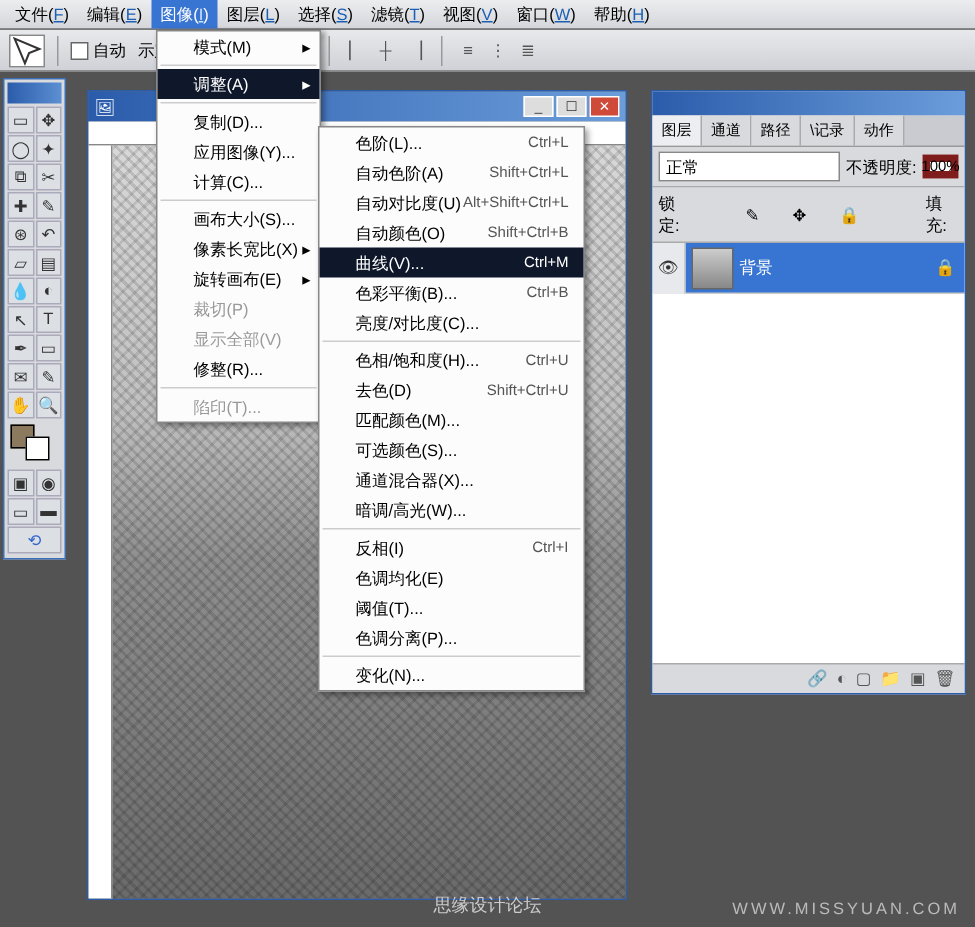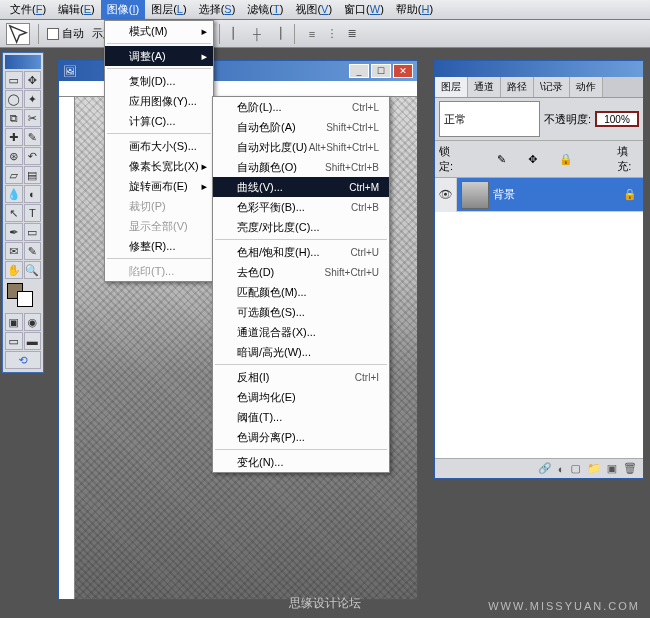--- a/index.html
+++ b/index.html
@@ -34,29 +34,29 @@
 .photo::after{content:"";position:absolute;inset:0;background:repeating-linear-gradient(45deg,rgba(0,0,0,.12) 0 2px,transparent 2px 5px),repeating-linear-gradient(-45deg,rgba(0,0,0,.1) 0 2px,transparent 2px 6px)}
 .menu{position:absolute;background:#fcfcfc;border:1px solid #888;box-shadow:2px 2px 4px rgba(0,0,0,.4);z-index:10}
 .menu .mrow{height:20px;display:flex;align-items:center;padding:0 20px 0 24px;white-space:nowrap;position:relative}
 .menu .mrow.hi{background:#0f172a;color:#fff}
 .menu .mrow.disabled{color:#999}
 .menu .sep{height:1px;background:#ccc;margin:2px 2px}
 .menu .arrow{position:absolute;right:6px}
 .menu .sc{position:absolute;right:10px;color:#555;font-size:10px}
 .menu .mrow.hi .sc{color:#fff}
 .m1{left:104px;top:20px;width:110px;z-index:11}
-.m2{left:212px;top:96px;width:178px;z-index:12}
+.m2{left:212px;top:84px;width:178px;z-index:12}
 .layerspanel{position:absolute;right:6px;top:60px;width:210px;border:1px solid #2a5cab;background:#d8dade;z-index:3}
 .layerspanel .hdr{height:16px;background:linear-gradient(90deg,#2a5cab,#6b9ddb)}
 .tabs{display:flex;background:#c9cbd1;border-bottom:1px solid #999}
 .tab{padding:3px 6px;font-size:10px;border-right:1px solid #aaa;background:#d8dade}
 .tab.active{background:#eceef1}
 .lopts{display:flex;align-items:center;padding:3px 4px;gap:4px;background:#d8dade;border-bottom:1px solid #aaa}
-.lsel{height:36px;border:1px solid #888;background:#fff;padding:0 4px;display:flex;align-items:center;flex:1}
-.lval{width:44px;height:16px;border:2px solid #7f1d1d;background:#fff;font-size:10px;display:flex;align-items:center;justify-content:center}
+.lsel{height:20px;border:1px solid #888;background:#fff;padding:0 4px;display:flex;align-items:center;flex:1}
+.lval{width:24px;height:16px;border:5px solid #7f1d1d;background:#fff;font-size:10px;display:flex;align-items:center;justify-content:center}
 .lrow2{display:flex;align-items:center;padding:3px 4px;gap:22px;background:#d8dade;border-bottom:1px solid #aaa;font-size:10px}
 .layerlist{background:#fff;height:280px}
 .layer{display:flex;align-items:center;height:34px;border-bottom:1px solid #ccc;background:#3874d1;color:#fff}
 .eye{width:22px;height:34px;background:#e8e9ec;border-right:1px solid #ccc;display:flex;align-items:center;justify-content:center;color:#333}
 .thumb{width:28px;height:28px;margin:0 4px;background:linear-gradient(#ccc,#888);border:1px solid #666}
 .lname{flex:1}
 .lock{margin-right:6px}
 .lfoot{height:20px;background:#d8dade;border-top:1px solid #aaa;display:flex;align-items:center;justify-content:flex-end;gap:6px;padding:0 6px;color:#555}
 .watermark{position:absolute;right:10px;bottom:6px;color:#bbb;font-size:11px;letter-spacing:2px}
 .watermark2{position:absolute;left:50%;bottom:6px;transform:translateX(-50%);color:#ccc;font-size:12px}

